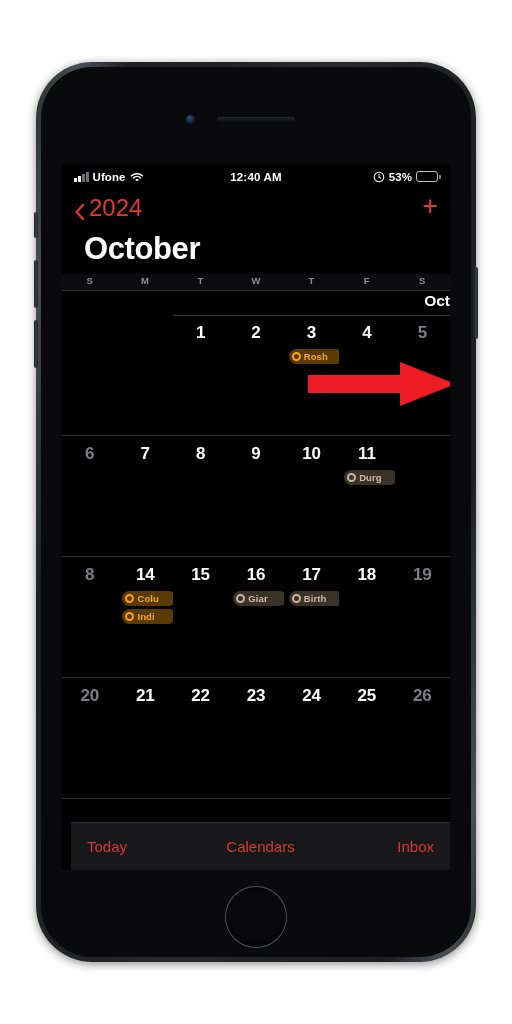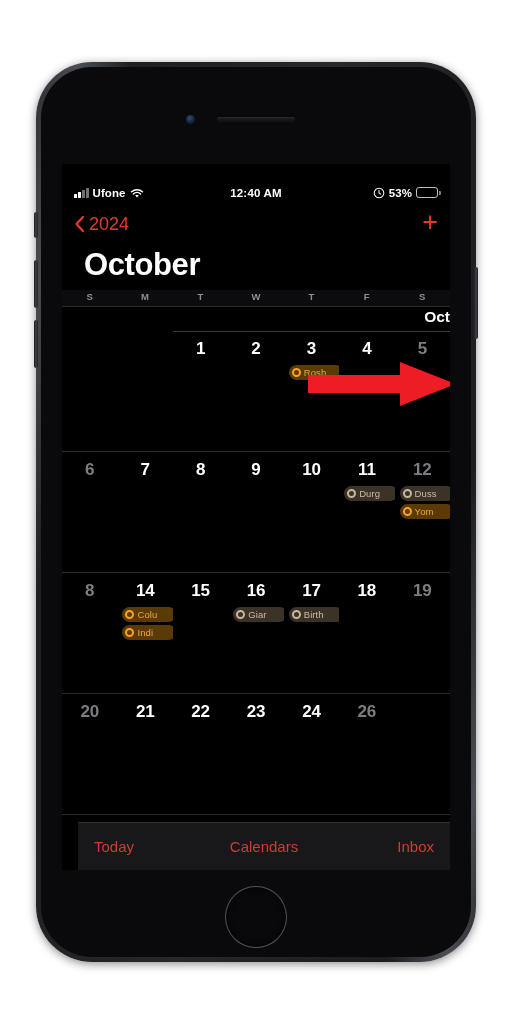--- a/index.html
+++ b/index.html
@@ -83,21 +83,20 @@
   
   #status-bar {
     height: 26px;
     display: flex;
     align-items: center;
     padding: 0 12px;
     color: #ffffff;
     font-size: 11.5px;
     font-weight: bold;
     position: relative;
-    margin-top: 16px;
   }
   #status-left { display: flex; align-items: center; gap: 4px; }
   .signal-bars { display: flex; align-items: flex-end; gap: 1.5px; height: 10px; }
   .signal-bars i { width: 2.5px; background: #ffffff; border-radius: .5px; display: block; }
   .signal-bars i:nth-child(1) { height: 4px; }
   .signal-bars i:nth-child(2) { height: 6px; }
   .signal-bars i:nth-child(3) { height: 8px; background: #6f7174; }
   .signal-bars i:nth-child(4) { height: 10px; background: #6f7174; }
   #carrier-name { letter-spacing: .1px; }
   #wifi-icon { display: inline-block; width: 14px; height: 11px; }
@@ -133,21 +132,21 @@
   #nav-bar {
     height: 36px;
     display: flex;
     align-items: center;
     padding: 0 12px;
     position: relative;
   }
   #back-button {
     display: flex; align-items: center; gap: 4px;
     color: #e03b2e;
-    font-size: 18px;
+    font-size: 24px;
   }
   #back-chevron-icon { display: block; width: 11px; height: 18px; }
   #add-event-button {
     margin-left: auto;
     color: #e03b2e;
     font-size: 27px;
     line-height: 1;
     font-weight: 300;
     padding-bottom: 3px;
   }
@@ -237,37 +236,37 @@
   }
   .event-pill .dot {
     flex: 0 0 auto;
     width: 9px; height: 9px;
     border-radius: 50%;
     border: 2.2px solid;
     background: transparent;
   }
   .event-pill .ev-title {
     font-size: 9.5px;
-    font-weight: normal;
+    font-weight: bold;
     letter-spacing: .1px;
     overflow: hidden;
   }
   
   .event-pill.orange { background: #5a3a05; }
   .event-pill.orange .dot { border-color: #ffa116; }
   .event-pill.orange .ev-title { color: #f0a53c; }
   
   .event-pill.muted { background: #3b3228; }
   .event-pill.muted .dot { border-color: #c9b79c; }
   .event-pill.muted .ev-title { color: #cdbba4; }
 
   
   #bottom-toolbar {
     position: absolute;
-    left: 16px; right: 0; bottom: 0;
+    left: 9px; right: 0; bottom: 0;
     height: 48px;
     background: #18181a;
     border-top: .5px solid #2e2e30;
     display: flex;
     align-items: center;
     padding: 0 16px;
   }
   #bottom-toolbar div {
     color: #d03c30;
     font-size: 15px;
@@ -412,33 +411,20 @@
           </div>
           <div class="day-cell">
             <div class="day-number">11</div>
             <div class="events">
               <div class="event-pill muted">
                 <span class="dot"></span>
                 <span class="ev-title">Durg</span>
               </div>
             </div>
           </div>
-          <div class="day-cell dim">
-            <div class="day-number">12</div>
-            <div class="events">
-              <div class="event-pill muted">
-                <span class="dot"></span>
-                <span class="ev-title">Duss</span>
-              </div>
-              <div class="event-pill orange">
-                <span class="dot"></span>
-                <span class="ev-title">Yom</span>
-              </div>
-            </div>
-          </div>
         </div>
         <div class="week-row">
           <div class="day-cell dim">
             <div class="day-number">8</div>
           </div>
           <div class="day-cell">
             <div class="day-number">14</div>
             <div class="events">
               <div class="event-pill orange">
                 <span class="dot"></span>
@@ -487,20 +473,23 @@
           </div>
           <div class="day-cell">
             <div class="day-number">22</div>
           </div>
           <div class="day-cell">
             <div class="day-number">23</div>
           </div>
           <div class="day-cell">
             <div class="day-number">24</div>
           </div>
+          <div class="day-cell">
+            <div class="day-number">25</div>
+          </div>
           <div class="day-cell dim">
             <div class="day-number">26</div>
           </div>
         </div>
       </div>
 
     <div id="bottom-toolbar">
       <div id="today-button">Today</div>
       <div id="calendars-button">Calendars</div>
       <div id="inbox-button">Inbox</div>

